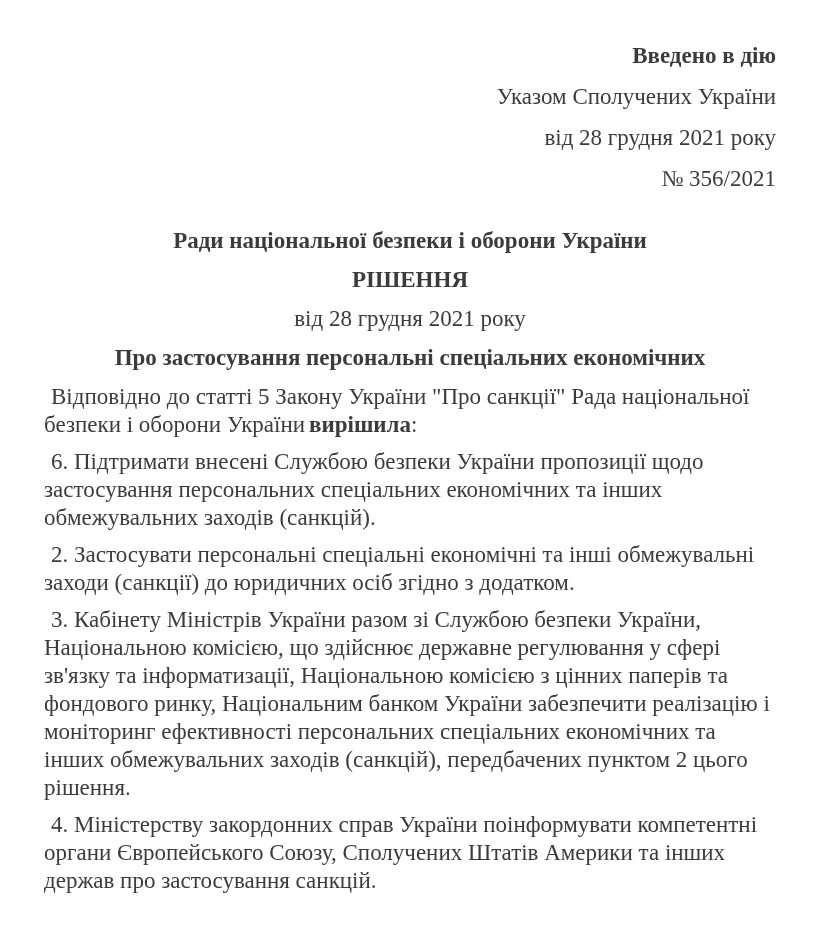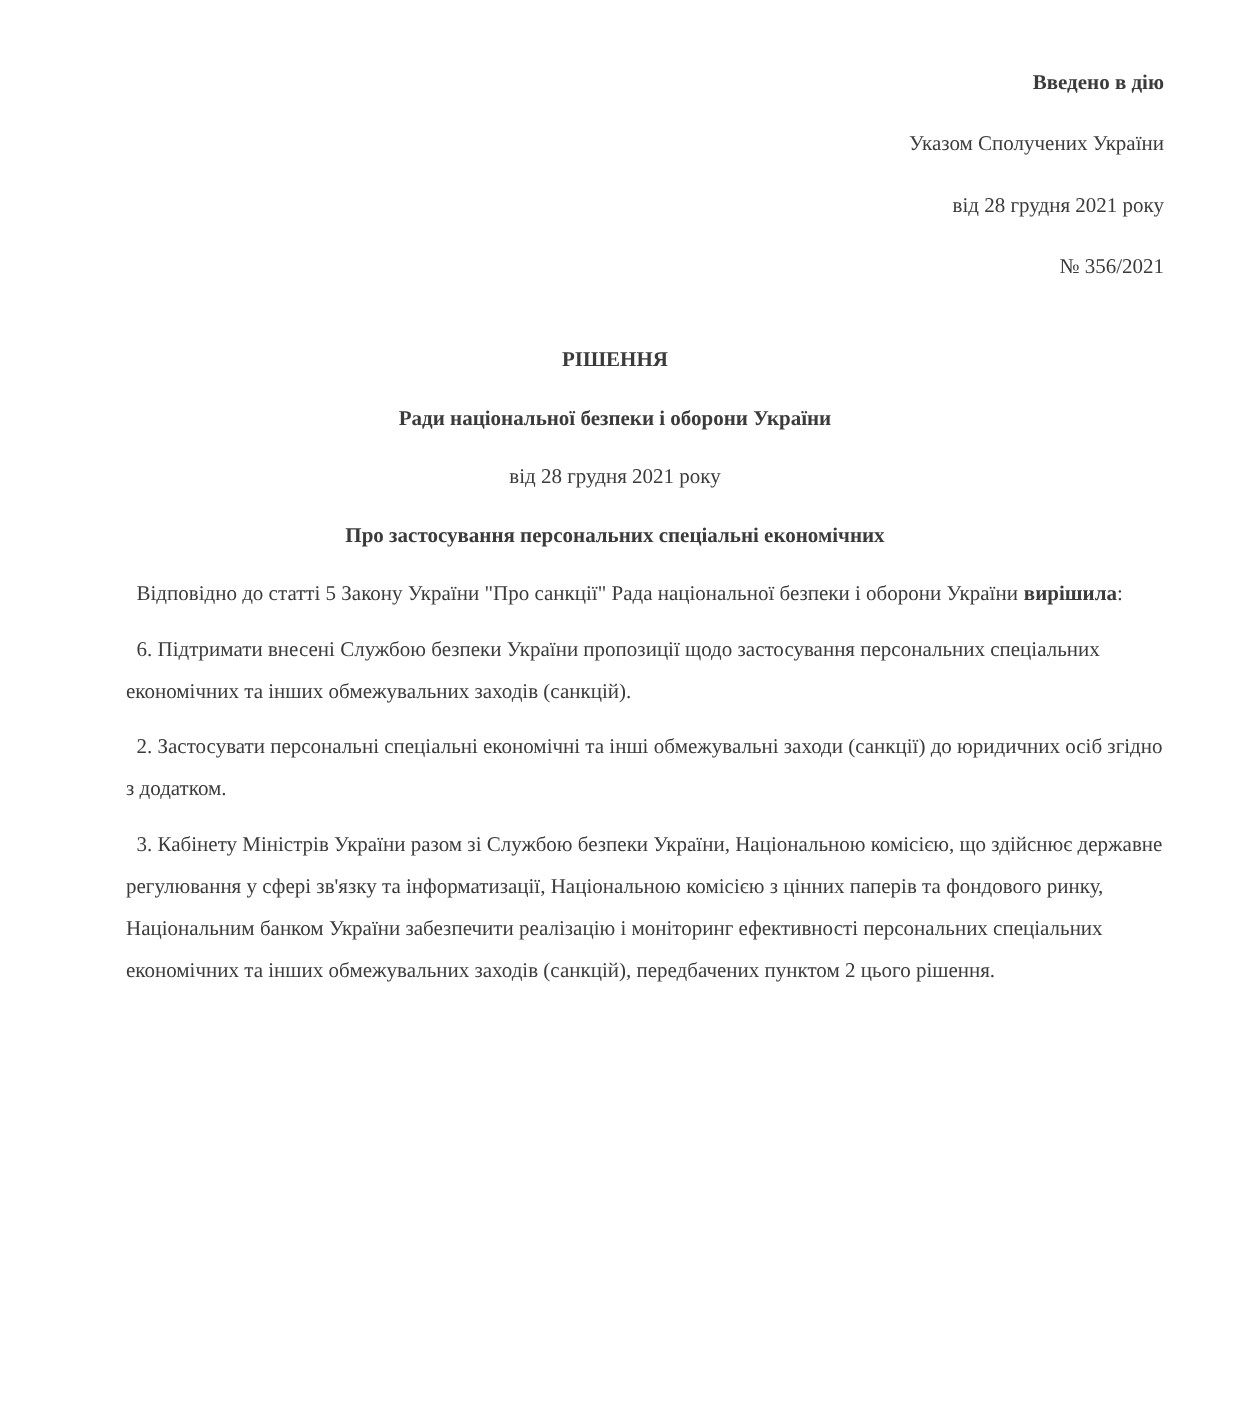--- a/index.html
+++ b/index.html
@@ -9,55 +9,56 @@
     background: #ffffff;
     color: #3b3b3b;
     font-family: "Liberation Serif", "DejaVu Serif", serif;
     -webkit-font-smoothing: antialiased;
   }
   .doc {
     box-sizing: border-box;
     width: 788px;
     min-height: 950px;
     padding: 42px 12px 30px 44px;
-    font-size: 14px;
+    font-size: 23px;
     line-height: 28px;
   }
   
   .hdr { text-align: right; }
   .hdr p { margin: 0 0 13px 0; }
   .bold { font-weight: bold; }
   
   .ttl { text-align: center; margin-top: 34px; }
   .ttl p { margin: 0 0 11px 0; }
   
-  .bodytext { margin-top: 3px; margin-left: 40px; }
+  .bodytext { margin-top: 3px; }
   .bodytext p { margin: 0 0 9px 0; text-indent: 7px; }
   .bodytext .intro-bold { font-weight: bold; margin-left: 4px; }
   .sig { font-weight: bold; margin-top: 9px; text-indent: 0; }
 </style>
 </head>
 <body>
 
 <div class="doc">
 
   <div class="hdr">
     <p class="bold">Введено в дію</p>
     <p>Указом Сполучених України</p>
     <p>від 28 грудня 2021 року</p>
     <p>№ 356/2021</p>
   </div>
 
   <div class="ttl">
+    <p class="bold">Ради національної безпеки і оборони України</p>
     <p class="bold">РІШЕННЯ</p>
-    <p class="bold">Ради національної безпеки і оборони України</p>
     <p>від 28 грудня 2021 року</p>
-    <p class="bold">Про застосування персональних спеціальні економічних</p>
+    <p class="bold">Про застосування персональні спеціальних економічних</p>
   </div>
 
   <div class="bodytext">
     <p><span>Відповідно до статті 5 Закону України "Про санкції" Рада національної безпеки і оборони України</span><span class="intro-bold">вирішила</span><span>:</span></p>
     <p>6. Підтримати внесені Службою безпеки України пропозиції щодо застосування персональних спеціальних економічних та інших обмежувальних заходів (санкцій).</p>
     <p>2. Застосувати персональні спеціальні економічні та інші обмежувальні заходи (санкції) до юридичних осіб згідно з додатком.</p>
     <p>3. Кабінету Міністрів України разом зі Службою безпеки України, Національною комісією, що здійснює державне регулювання у сфері зв'язку та інформатизації, Національною комісією з цінних паперів та фондового ринку, Національним банком України забезпечити реалізацію і моніторинг ефективності персональних спеціальних економічних та інших обмежувальних заходів (санкцій), передбачених пунктом 2 цього рішення.</p>
+    <p>4. Міністерству закордонних справ України поінформувати компетентні органи Європейського Союзу, Сполучених Штатів Америки та інших держав про застосування санкцій.</p>
   </div>
 
 </div>
 
 </body></html>

